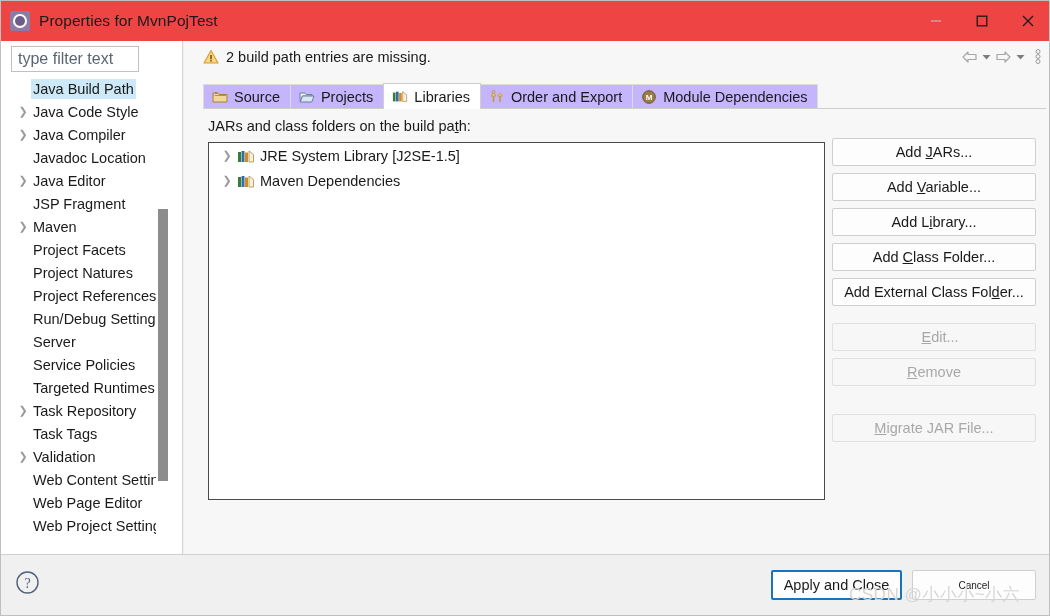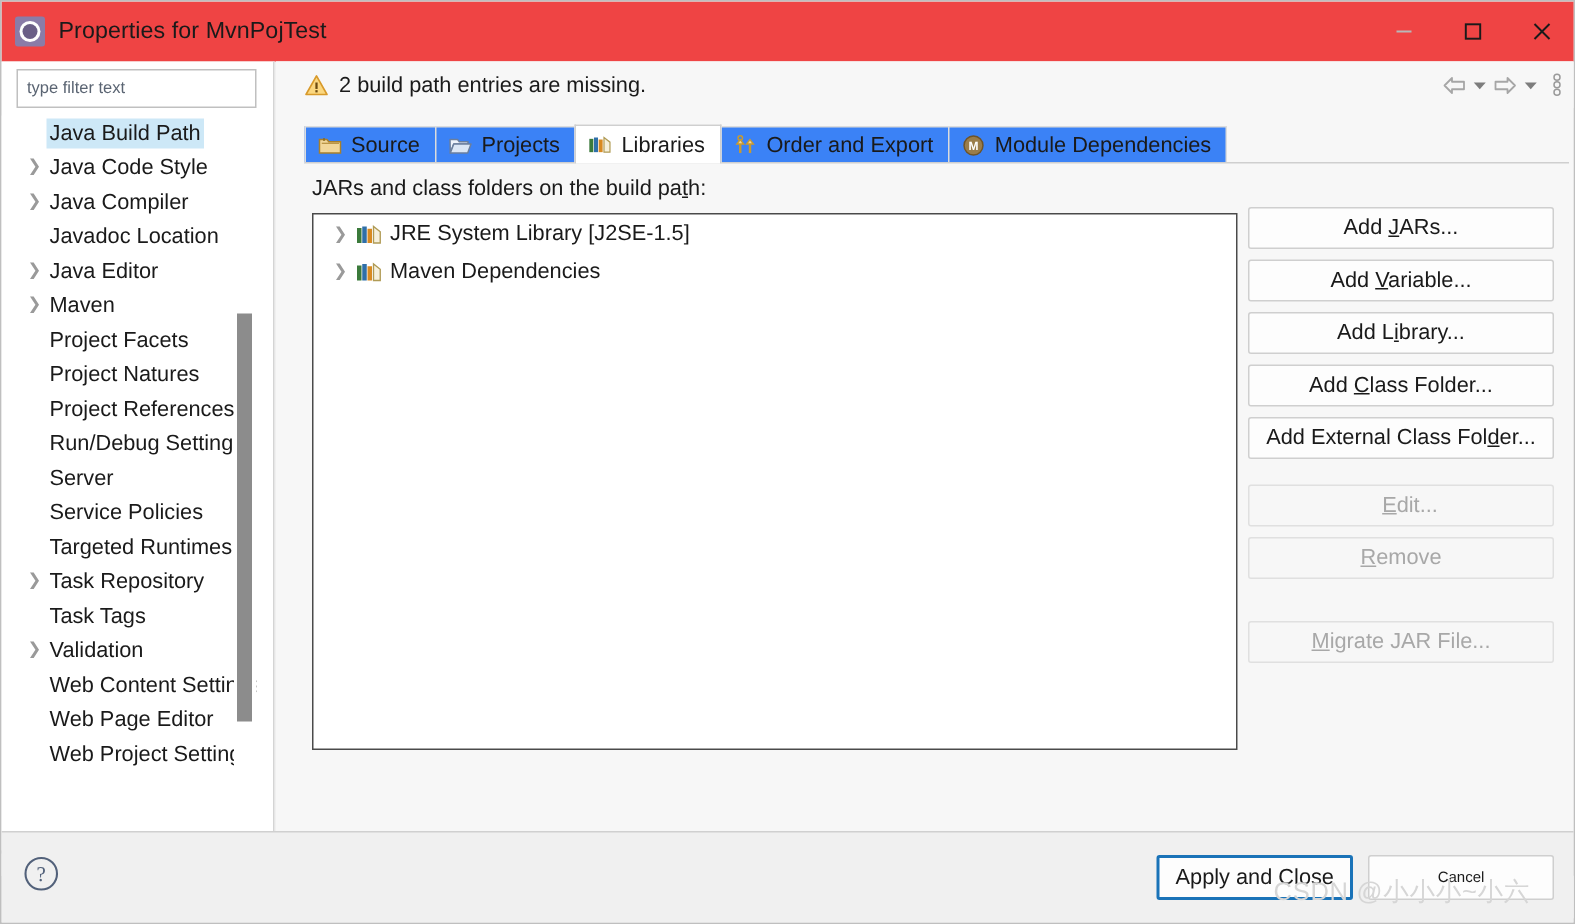--- a/index.html
+++ b/index.html
@@ -69,25 +69,25 @@
     position: absolute; left: 0; top: 40px;
     width: 182px; height: 513px;
     background: #ffffff;
     border-right: 1px solid #d4d4d4;
   }
   #filter-wrap {
     position: absolute; left: 10px; top: 5px;
     width: 160px; height: 26px;
   }
   #filter-input {
-    width: 160px; height: 26px;
+    width: 128px; height: 26px;
     border: 1px solid #c0c0c0;
     background: #ffffff;
     font-family: "Liberation Sans", sans-serif;
-    font-size: 11px;
+    font-size: 16px;
     color: #5a6472;
     padding: 0 6px;
     outline: none;
   }
   #filter-input::placeholder { color: #5a6472; opacity: 1; }
 
   #tree-scroll {
     position: absolute; left: 0; top: 36px;
     width: 170px; height: 490px;
     overflow: hidden;
@@ -168,21 +168,21 @@
   
   #tabbar {
     position: absolute; left: 19px; top: 42px;
     width: 843px; height: 26px;
     display: flex; align-items: flex-end;
   }
   .tab {
     height: 25px;
     display: flex; align-items: center;
     padding: 0 10px 0 8px;
-    background: #3b82f6;
+    background: #c4b5fd;
     border: 1px solid #dcdcdc;
     border-bottom: none;
     margin-right: -1px;
     cursor: default;
     white-space: nowrap;
   }
   .tab.active {
     background: #ffffff;
     border-color: #cfcfcf;
     height: 26px;
@@ -352,20 +352,24 @@
           <span class="tree-arrow">❯</span>
           <span class="tree-label">Java Compiler</span>
         </div>
         <div class="tree-item">
           <span class="tree-arrow empty">❯</span>
           <span class="tree-label">Javadoc Location</span>
         </div>
         <div class="tree-item">
           <span class="tree-arrow">❯</span>
           <span class="tree-label">Java Editor</span>
+        </div>
+        <div class="tree-item">
+          <span class="tree-arrow empty">❯</span>
+          <span class="tree-label">JSP Fragment</span>
         </div>
         <div class="tree-item">
           <span class="tree-arrow">❯</span>
           <span class="tree-label">Maven</span>
         </div>
         <div class="tree-item">
           <span class="tree-arrow empty">❯</span>
           <span class="tree-label">Project Facets</span>
         </div>
         <div class="tree-item">

